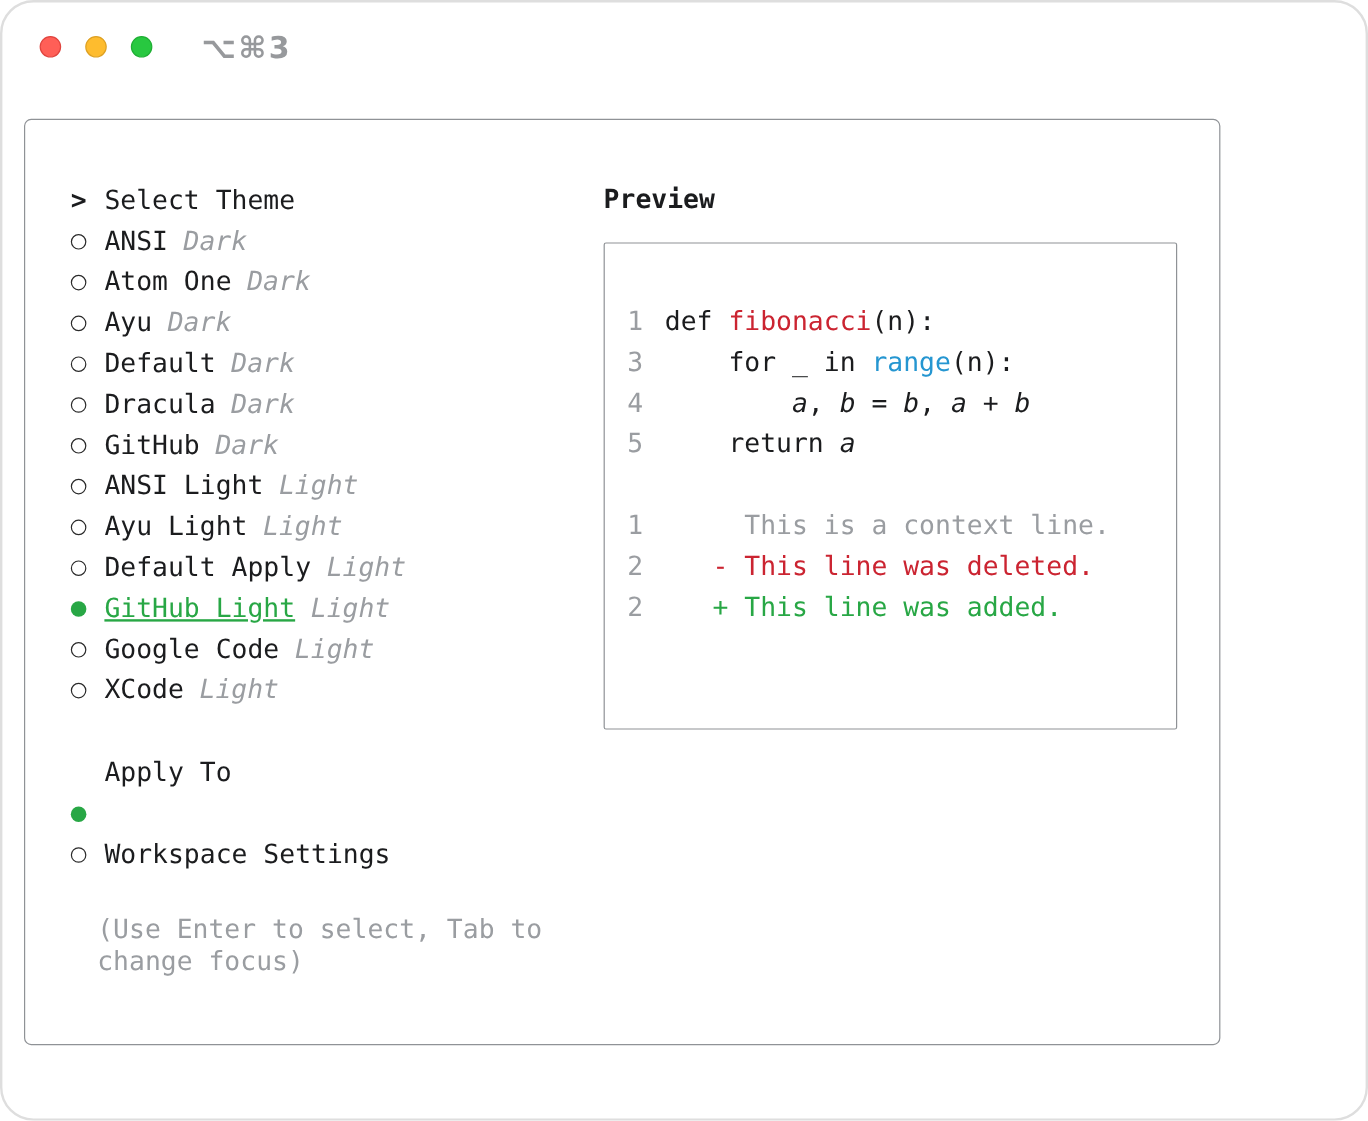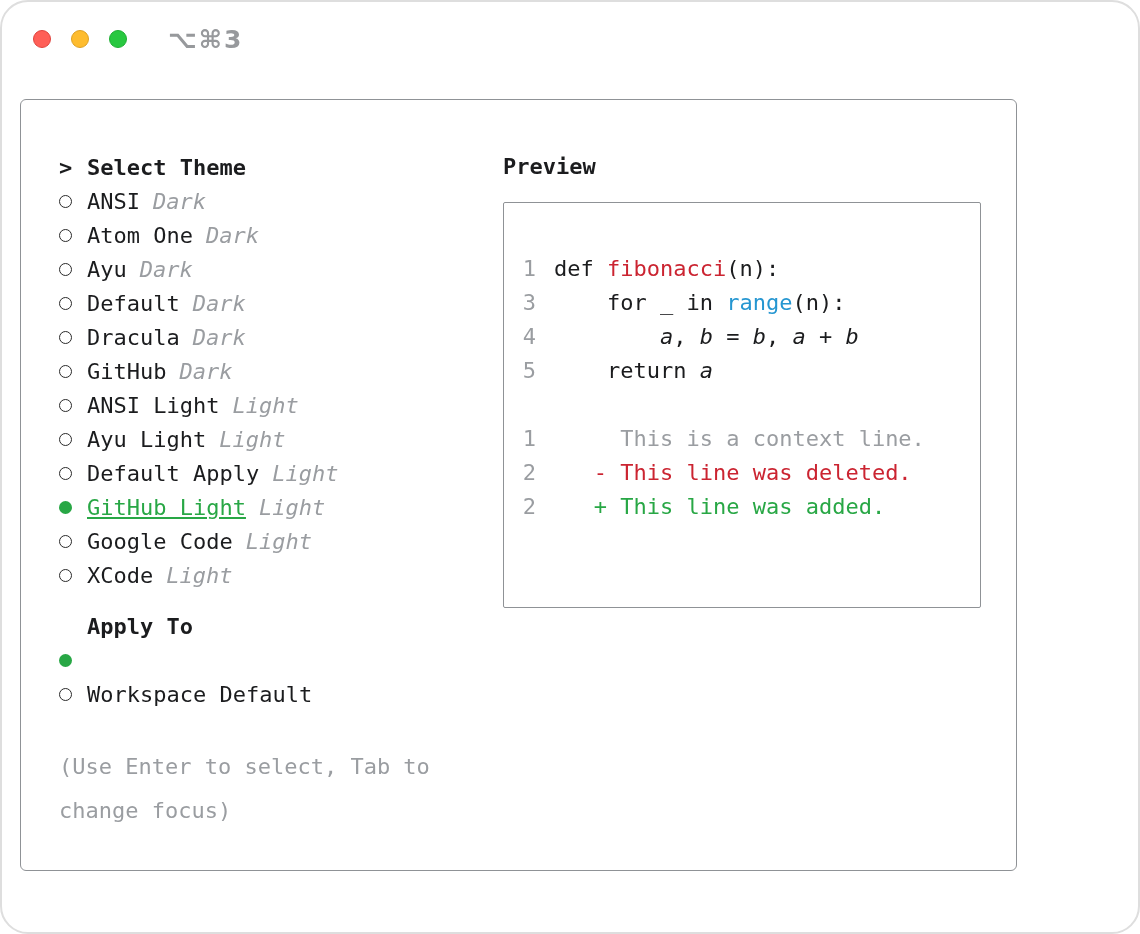--- a/index.html
+++ b/index.html
@@ -43,32 +43,33 @@
   }
 
   .left-col { width: 444px; flex: none; }
   .right-col { flex: 1; }
 
   .row { height: 34px; display: flex; align-items: center; white-space: pre; }
   .marker { width: 28px; flex: none; display: flex; align-items: center; }
   .prompt-char { font-weight: bold; }
   .dot { width: 13px; height: 13px; border: 1.5px solid #2a2a2a; border-radius: 50%; }
   .dot-filled { width: 13px; height: 13px; background: var(--green, #28a745); border-radius: 50%; }
-  .header-label { font-weight: bold; }
+  .header-label { font-weight: normal; }
   .item-name { color: var(--ink, #1b1c1e); }
   .row.selected .item-name { color: var(--green, #28a745); text-decoration: underline; }
   .variant { color: var(--gray, #9a9da1); margin-left: 13px; font-style: italic; }
 
-  .apply-to { margin-top: 17px; }
+  .apply-to { margin-top: 35px; }
 
   .hint {
     margin-top: 34px;
     width: 408px;
     color: var(--gray, #9a9da1);
-    line-height: 44px;
+    line-height: 26px;
+    margin-left: 22px;
   }
 
   
   .preview-title { height: 34px; line-height: 34px; font-weight: bold; }
   .preview-box {
     margin-top: 18px;
     width: 478px; height: 406px;
     border: 1.5px solid var(--border, #8f9296);
     border-radius: 2px;
     padding: 49px 18px;
@@ -121,21 +122,21 @@
           <div class="row"><span class="marker"><span class="dot"></span></span><span class="item-name">XCode</span><span class="variant">Light</span></div>
         </div>
 
       <div class="apply-to">
         <div class="row">
           <span class="marker"></span>
           <span class="header-label">Apply To</span>
         </div>
         <div>
             <div class="row selected"><span class="marker"><span class="dot-filled"></span></span></div>
-            <div class="row"><span class="marker"><span class="dot"></span></span><span class="item-name">Workspace Default</span></div>
+            <div class="row"><span class="marker"><span class="dot"></span></span><span class="item-name">Workspace Settings</span></div>
           </div>
       </div>
 
       <div class="hint">(Use Enter to select, Tab to change focus)</div>
     </div>
 
     <div class="right-col">
       <div class="preview-title">Preview</div>
       <div class="preview-box">
           <div class="code-line"><span class="ln">1</span><span class="seg-plain">def </span><span class="seg-red">fibonacci</span><span class="seg-plain">(n):</span></div>

